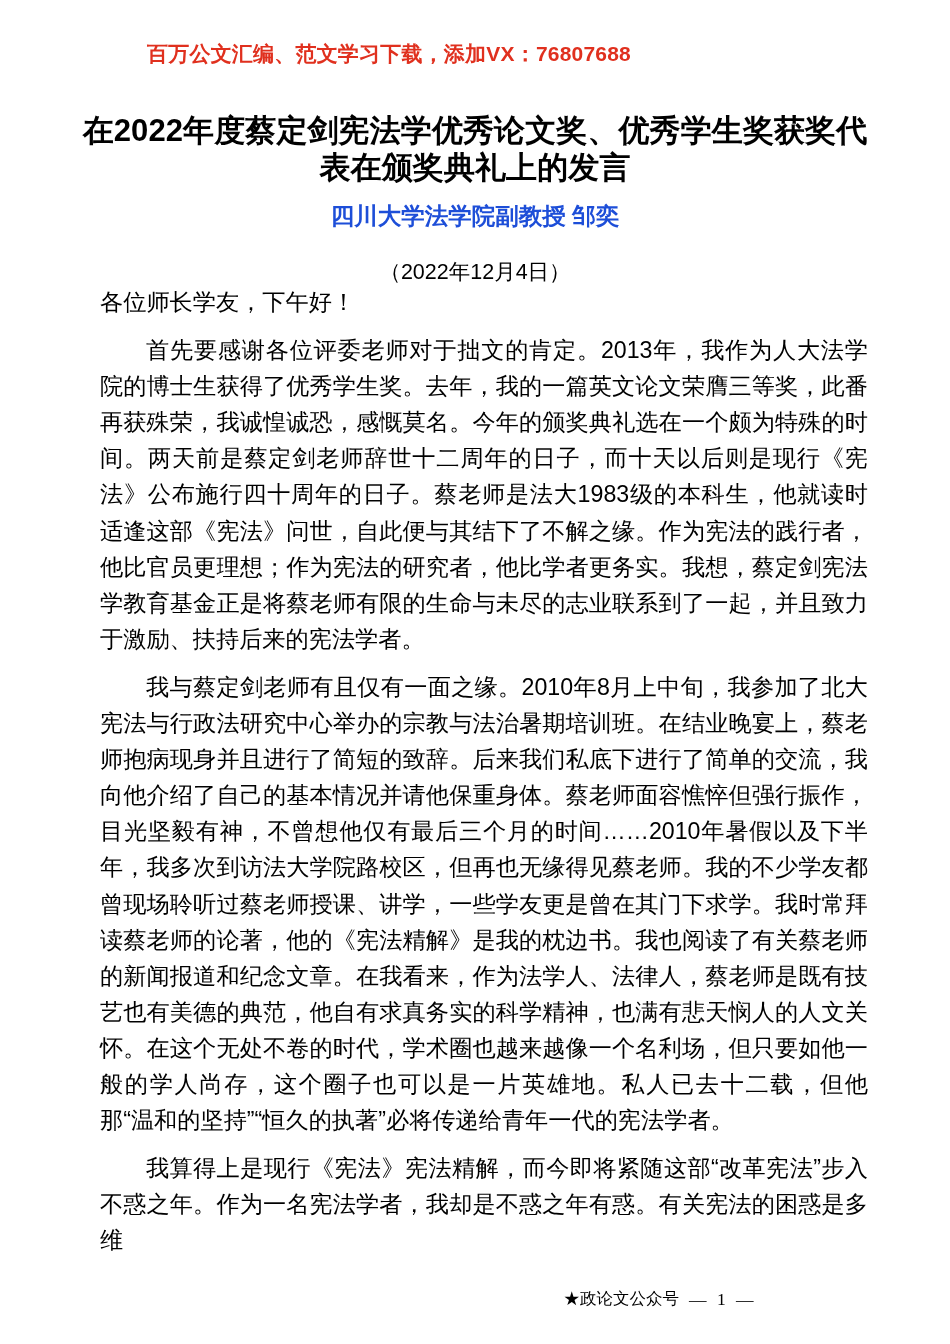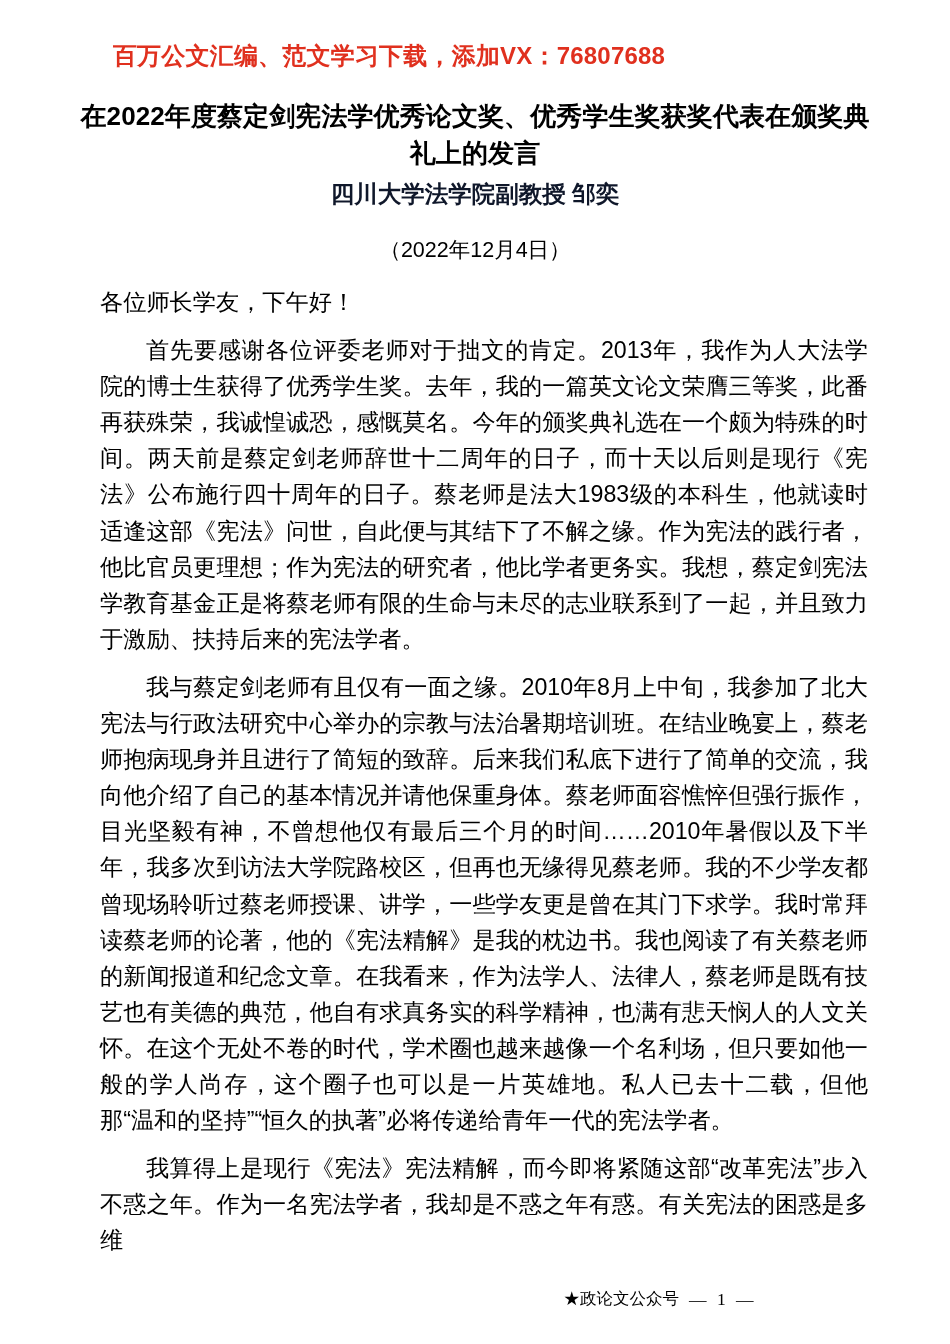--- a/index.html
+++ b/index.html
@@ -20,48 +20,49 @@
     box-sizing: border-box;
   }
 
   
   .promo-banner {
     position: absolute;
     top: 40px;
     left: 0;
     width: 778px;
     text-align: center;
-    font-size: 24px;
+    font-size: 21px;
     font-weight: bold;
     color: #e0301e;
     letter-spacing: 0.2px;
     white-space: nowrap;
   }
 
   
   .title-block {
     position: absolute;
     top: 98px;
     left: 72px;
     width: 806px;
     text-align: center;
   }
   .doc-title {
-    font-size: 26px;
+    font-size: 31px;
     font-weight: bold;
     line-height: 37px;
     color: #000;
     letter-spacing: 0.1px;
+    margin-top: 14px;
   }
   .doc-subtitle {
     font-size: 23.5px;
     font-weight: bold;
     line-height: 37px;
-    color: #0f172a;
-    margin-top: 4px;
+    color: #1d4ed8;
+    margin-top: 12px;
   }
   .doc-date {
     font-size: 21.5px;
     line-height: 37px;
     color: #000;
     margin-top: 19px;
   }
 
   
   .body-block {

